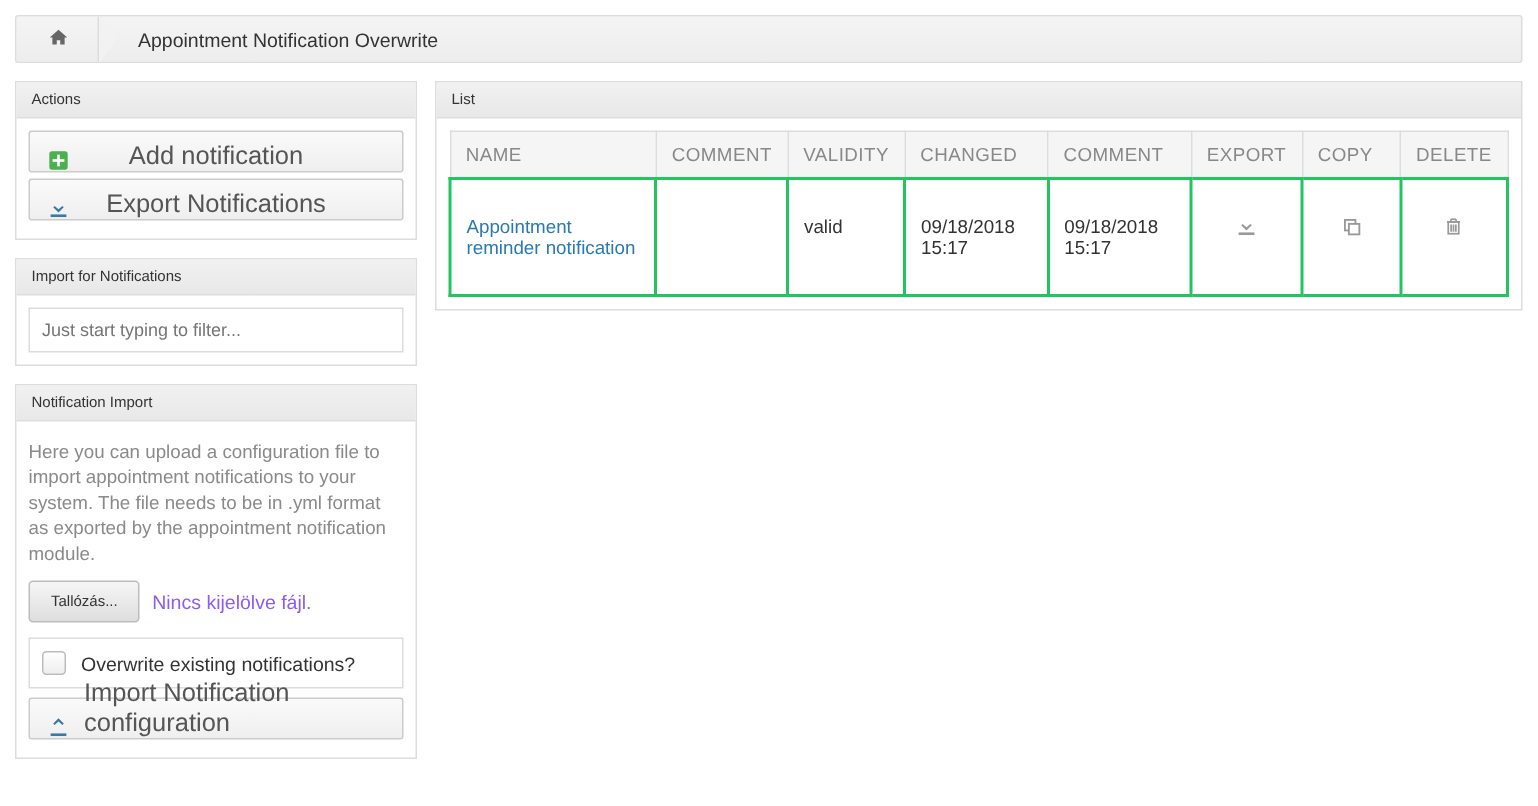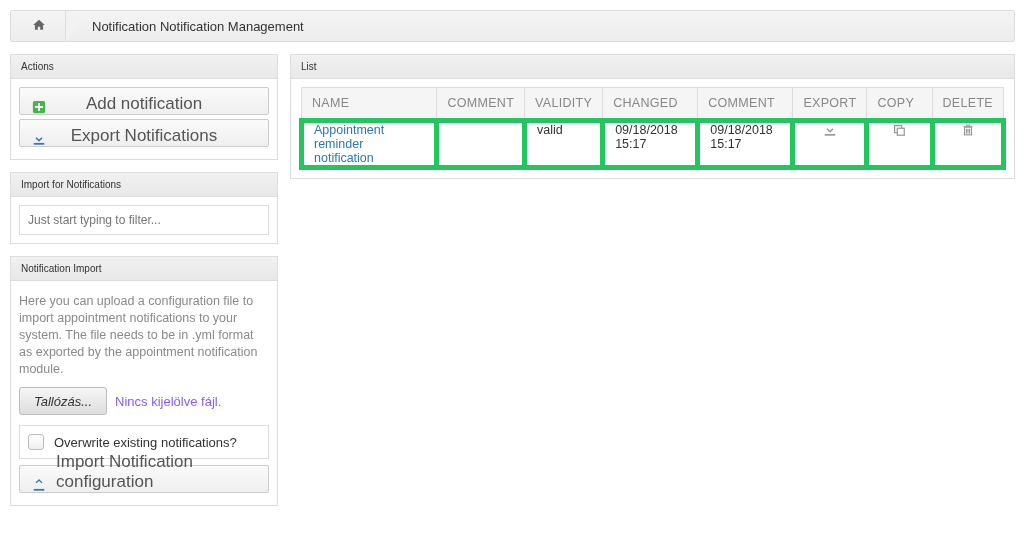--- a/index.html
+++ b/index.html
@@ -101,23 +101,22 @@
   }
   .desc { color: #8a8a8a; font-size: 12.5px; line-height: 1.35; margin: 4px 0 10px; }
   .file-row { display: flex; align-items: center; gap: 8px; margin-bottom: 10px; }
   .file-btn {
     height: 28px;
     padding: 0 14px;
     border: 1px solid #bdbdbd;
     background: linear-gradient(#f6f6f6, #dedede);
     border-radius: 3px;
     cursor: pointer;
-    font-size: 13px;
-    color: #333;
-    font-style: italic;
+    font-size: 10px;
+    color: #333;
   }
   .file-status { font-size: 13px; color: #8b5cf6; }
   .check-row {
     display: flex;
     align-items: center;
     gap: 10px;
     border: 1px solid #ddd;
     padding: 8px 8px;
     margin-bottom: 6px;
   }
@@ -134,22 +133,22 @@
   table.list th {
     background: #f5f5f5;
     color: #888;
     font-weight: normal;
     text-align: left;
     padding: 8px 10px;
     border: 1px solid #ddd;
     letter-spacing: 0.3px;
   }
   table.list td {
-    padding: 0 10px;
-    border: 5px solid #22c55e;
+    padding: 24px 10px;
+    border: 2px solid #22c55e;
     vertical-align: top;
     color: #333;
   }
   table.list td .link { color: #2a7ab0; cursor: pointer; }
   td.centered, th.centered { text-align: center; }
   .row-icon { color: #999; cursor: pointer; display: inline-flex; }
   .row-icon svg { width: 14px; height: 14px; }
   .icon svg { width: 14px; height: 14px; }
 </style>
 </head>
@@ -160,21 +159,21 @@
   <div class="breadcrumb">
     <div class="home">
       <span class="icon">
         <svg viewBox="0 0 24 24" fill="#666">
             <path d="M12 3 2 12h3v8h5v-5h4v5h5v-8h3z"></path>
           </svg>
       </span>
     </div>
     <div class="sep"></div>
     <div class="sep-inner"></div>
-    <div class="title">Notification Notification Management</div>
+    <div class="title">Appointment Notification Overwrite</div>
   </div>
 
   <div class="cols">
     <div class="sidebar">
 
       <div class="panel">
         <div class="panel-header">Actions</div>
         <div class="panel-body tight">
           <button class="btn">
             <span class="icon">

